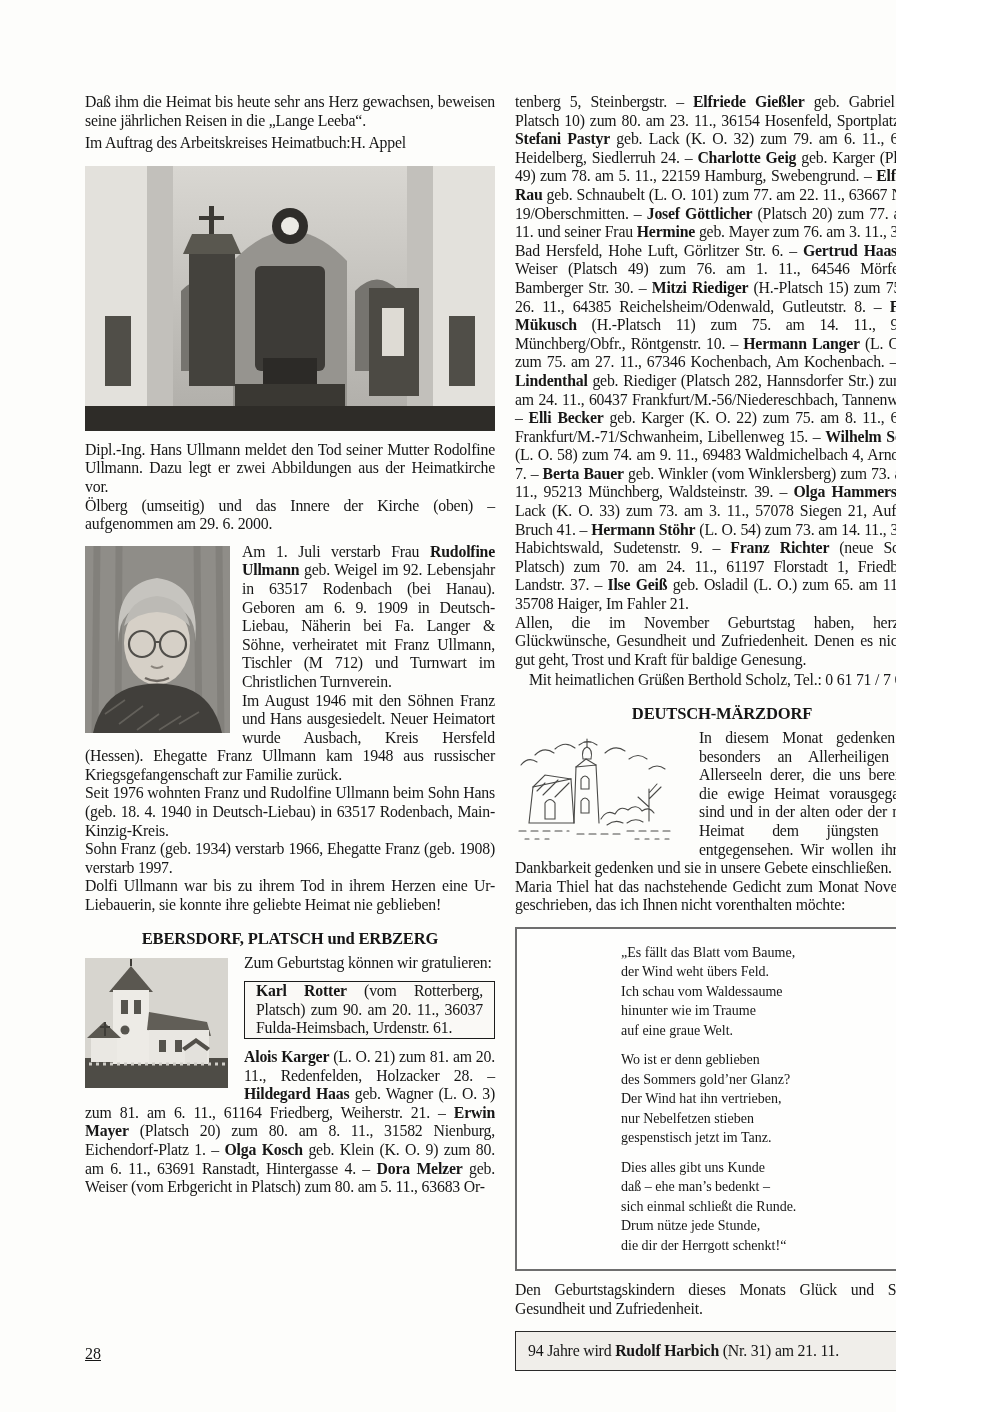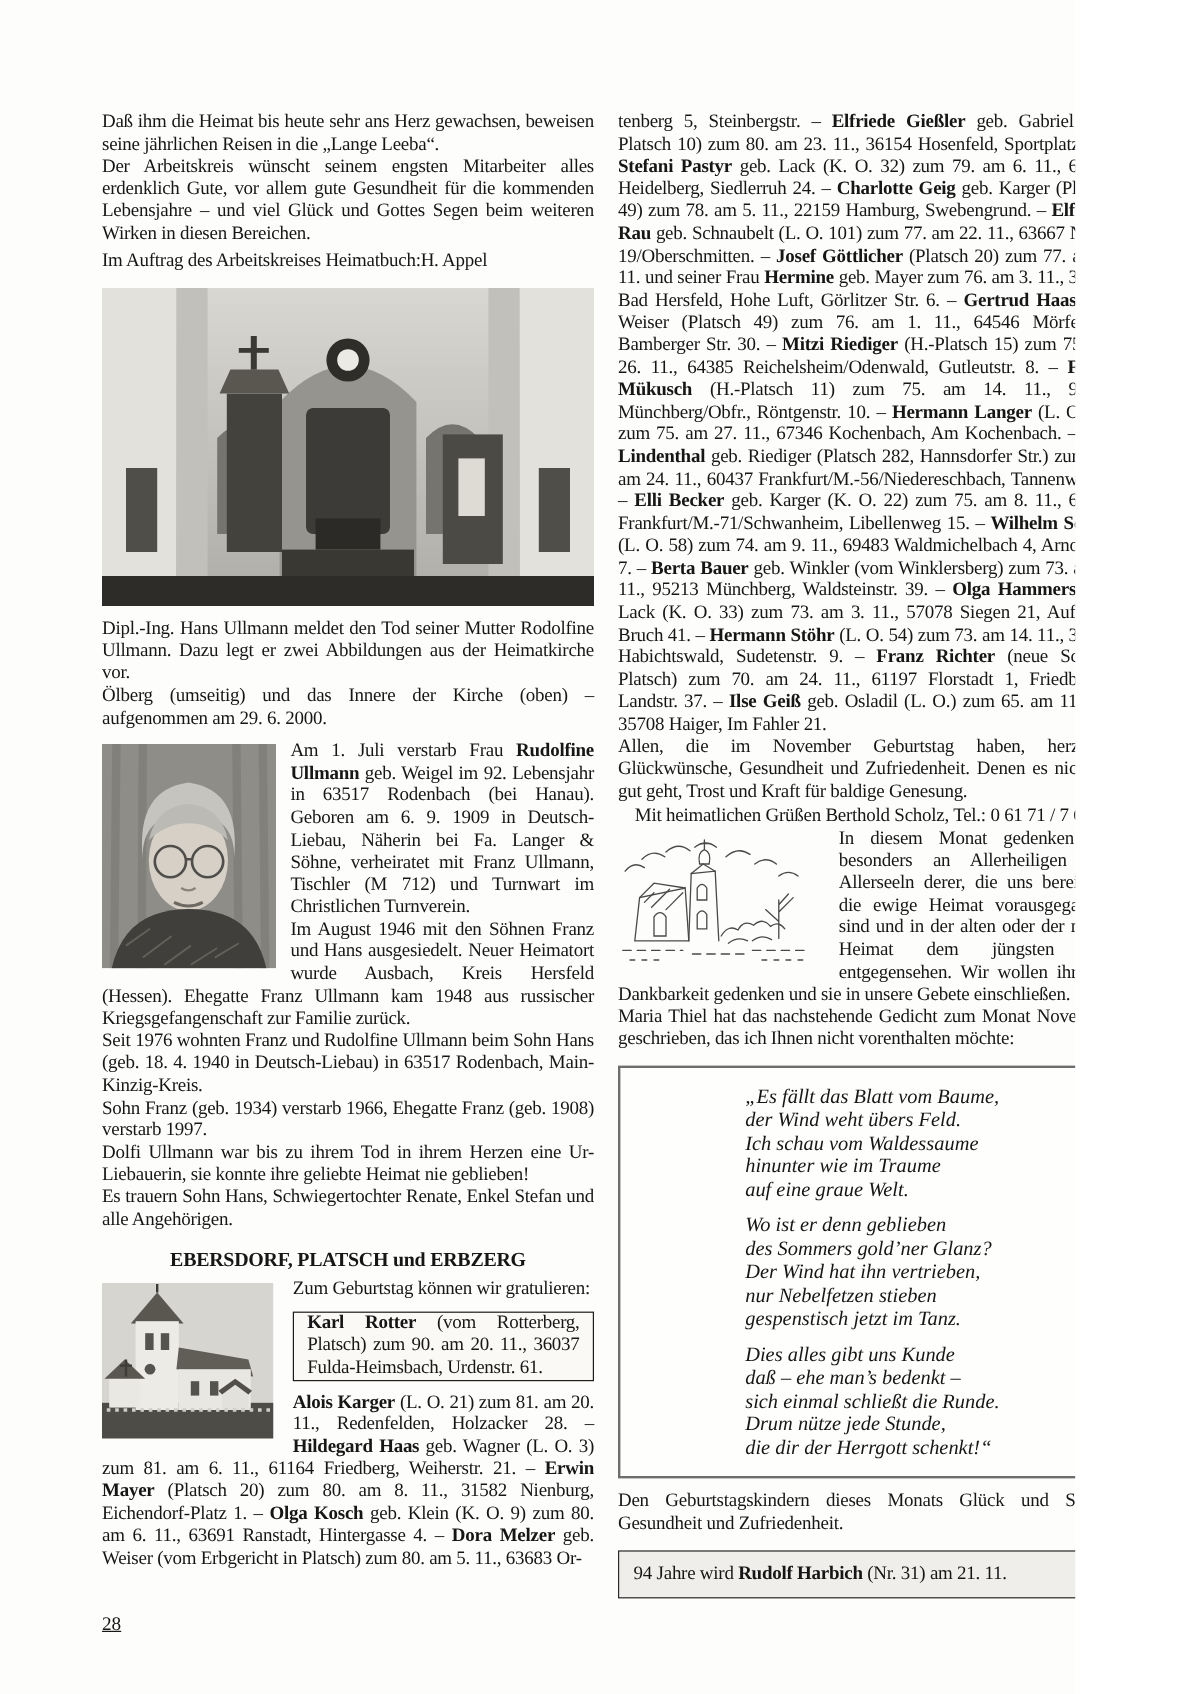--- a/index.html
+++ b/index.html
@@ -49,22 +49,21 @@
     margin: 9px 0;
   }
   .rotter-box { overflow: hidden; }
   .poem-box {
     border: 2px solid #6e6e6e;
     background: #fefefd;
     padding: 14px 10px 14px 104px;
     margin: 12px 0 10px;
   }
   .poem-stanza {
-    font-style: italic;
-    font-size: 17px;
+    font-size: 14px;
     line-height: 19.5px;
     letter-spacing: 0;
     text-align: left;
     white-space: pre-line;
   }
   .poem-stanza + .poem-stanza { margin-top: 10px; }
   .harbich-box {
     border: 1.5px solid #2a2a2a;
     background: #f0eeea;
     padding: 10px 12px;
@@ -81,21 +80,20 @@
   }
 </style>
 </head>
 <body>
 
 <div class="page">
 
   <div class="col col-left">
 
     <p>Daß ihm die Heimat bis heute sehr ans Herz gewachsen, beweisen seine jährlichen Reisen in die „Lange Leeba“.</p>
-    <p>Der Arbeitskreis wünscht seinem engsten Mitarbeiter alles erdenklich Gute, vor allem gute Gesundheit für die kommenden Lebensjahre – und viel Glück und Gottes Segen beim weiteren Wirken in diesen Bereichen.</p>
 
     <div class="attribution">
       <span>Im Auftrag des Arbeitskreises Heimatbuch:</span>
       <span class="i">H. Appel</span>
     </div>
 
     <div class="photo photo-interior">
       <svg viewBox="0 0 410 265" width="410" height="265" xmlns="http://www.w3.org/2000/svg">
         <defs>
           <linearGradient id="wallg" x1="0" y1="0" x2="0" y2="1">
@@ -153,21 +151,20 @@
           <g stroke="#6b6963" stroke-width="1.6" opacity="0.8" fill="none">
             <path d="M20 168 l20 -14 M34 178 l24 -18 M52 184 l22 -16 M74 184 l22 -14 M94 178 l20 -12"></path>
           </g>
         </svg>
       </div>
       <p><span>Am 1. Juli verstarb Frau </span><span class="b">Rudolfine Ullmann</span><span> geb. Weigel im 92. Lebensjahr in 63517 Rodenbach (bei Hanau). Geboren am 6. 9. 1909 in Deutsch-Liebau, Näherin bei Fa. Langer &amp; Söhne, verheiratet mit Franz Ullmann, Tischler (M 712) und Turnwart im Christlichen Turnverein.</span></p>
       <p>Im August 1946 mit den Söhnen Franz und Hans ausgesiedelt. Neuer Heimatort wurde Ausbach, Kreis Hersfeld (Hessen). Ehegatte Franz Ullmann kam 1948 aus russischer Kriegsgefangenschaft zur Familie zurück.</p>
       <p>Seit 1976 wohnten Franz und Rudolfine Ullmann beim Sohn Hans (geb. 18. 4. 1940 in Deutsch-Liebau) in 63517 Rodenbach, Main-Kinzig-Kreis.</p>
       <p>Sohn Franz (geb. 1934) verstarb 1966, Ehegatte Franz (geb. 1908) verstarb 1997.</p>
       <p>Dolfi Ullmann war bis zu ihrem Tod in ihrem Herzen eine Ur-Liebauerin, sie konnte ihre geliebte Heimat nie geblieben!</p>
-      <p>Es trauern Sohn Hans, Schwiegertochter Renate, Enkel Stefan und alle Angehörigen.</p>
     </div>
 
     <h2>EBERSDORF, PLATSCH und ERBZERG</h2>
 
     <div class="ebersdorf">
       <div class="photo photo-exterior">
         <svg viewBox="0 0 143 130" width="143" height="130" xmlns="http://www.w3.org/2000/svg">
           <rect width="143" height="130" fill="#d7d5cf"></rect>
           <rect x="0" y="100" width="143" height="30" fill="#4e4c46"></rect>
           <polygon points="24,34 46,8 68,34" fill="#5a5750"></polygon>
@@ -198,20 +195,21 @@
   </div>
 
   <div class="col col-right">
 
     <p><span>tenberg 5, Steinbergstr. – </span><span class="b">Elfriede Gießler</span><span> geb. Gabriel (H.-Platsch 10) zum 80. am 23. 11., 36154 Hosenfeld, Sportplatz 1. – </span><span class="b">Stefani Pastyr</span><span> geb. Lack (K. O. 32) zum 79. am 6. 11., 69123 Heidelberg, Siedlerruh 24. – </span><span class="b">Charlotte Geig</span><span> geb. Karger (Platsch 49) zum 78. am 5. 11., 22159 Hamburg, Swebengrund. – </span><span class="b">Elfriede Rau</span><span> geb. Schnaubelt (L. O. 101) zum 77. am 22. 11., 63667 Nidda 19/Oberschmitten. – </span><span class="b">Josef Göttlicher</span><span> (Platsch 20) zum 77. am 2. 11. und seiner Frau </span><span class="b">Hermine</span><span> geb. Mayer zum 76. am 3. 11., 36251 Bad Hersfeld, Hohe Luft, Görlitzer Str. 6. – </span><span class="b">Gertrud Haas</span><span> geb. Weiser (Platsch 49) zum 76. am 1. 11., 64546 Mörfelden, Bamberger Str. 30. – </span><span class="b">Mitzi Riediger</span><span> (H.-Platsch 15) zum 75. am 26. 11., 64385 Reichelsheim/Odenwald, Gutleutstr. 8. – </span><span class="b">Franz Mükusch</span><span> (H.-Platsch 11) zum 75. am 14. 11., 95213 Münchberg/Obfr., Röntgenstr. 10. – </span><span class="b">Hermann Langer</span><span> (L. O. 66) zum 75. am 27. 11., 67346 Kochenbach, Am Kochenbach. – </span><span class="b">Otti Lindenthal</span><span> geb. Riediger (Platsch 282, Hannsdorfer Str.) zum 75. am 24. 11., 60437 Frankfurt/M.-56/Niedereschbach, Tannenweg 8. – </span><span class="b">Elli Becker</span><span> geb. Karger (K. O. 22) zum 75. am 8. 11., 60529 Frankfurt/M.-71/Schwanheim, Libellenweg 15. – </span><span class="b">Wilhelm Scholz</span><span> (L. O. 58) zum 74. am 9. 11., 69483 Waldmichelbach 4, Arnoldstr. 7. – </span><span class="b">Berta Bauer</span><span> geb. Winkler (vom Winklersberg) zum 73. am 7. 11., 95213 Münchberg, Waldsteinstr. 39. – </span><span class="b">Olga Hammers</span><span> geb. Lack (K. O. 33) zum 73. am 3. 11., 57078 Siegen 21, Auf dem Bruch 41. – </span><span class="b">Hermann Stöhr</span><span> (L. O. 54) zum 73. am 14. 11., 34317 Habichtswald, Sudetenstr. 9. – </span><span class="b">Franz Richter</span><span> (neue Schule, Platsch) zum 70. am 24. 11., 61197 Florstadt 1, Friedberger Landstr. 37. – </span><span class="b">Ilse Geiß</span><span> geb. Osladil (L. O.) zum 65. am 11. 11., 35708 Haiger, Im Fahler 21.</span></p>
 
     <p>Allen, die im November Geburtstag haben, herzliche Glückwünsche, Gesundheit und Zufriedenheit. Denen es nicht so gut geht, Trost und Kraft für baldige Genesung.</p>
 
     <p class="signoff"><span>Mit heimatlichen Grüßen  </span><span class="i">Berthold Scholz,</span><span> Tel.: 0 61 71 / 7 62 40</span></p>
 
+    <h2>DEUTSCH-MÄRZDORF</h2>
 
     <div class="memorial-block">
       <div class="photo sketch">
         <svg viewBox="0 0 170 118" width="170" height="118" xmlns="http://www.w3.org/2000/svg">
           <g fill="none" stroke="#4a4a48" stroke-width="1.1" stroke-linecap="round">
             <path d="M6 34 q7 -9 16 -3 M20 24 q9 -9 19 -2 M40 18 q10 -9 20 -1 M64 14 q9 -7 18 0 M90 22 q10 -9 20 -2 M114 28 q9 -7 18 0 M134 38 q8 -6 16 0"></path>
             <path d="M14 92 L18 56 L56 48 L59 92 Z"></path>
             <path d="M18 56 L30 44 L56 48"></path>
             <path d="M22 60 l8 -8 M28 64 l10 -10 M34 58 l9 -9 M40 66 l10 -10 M46 60 l8 -8"></path>
             <path d="M30 72 q5 -7 10 0 v16 h-10 Z"></path>

